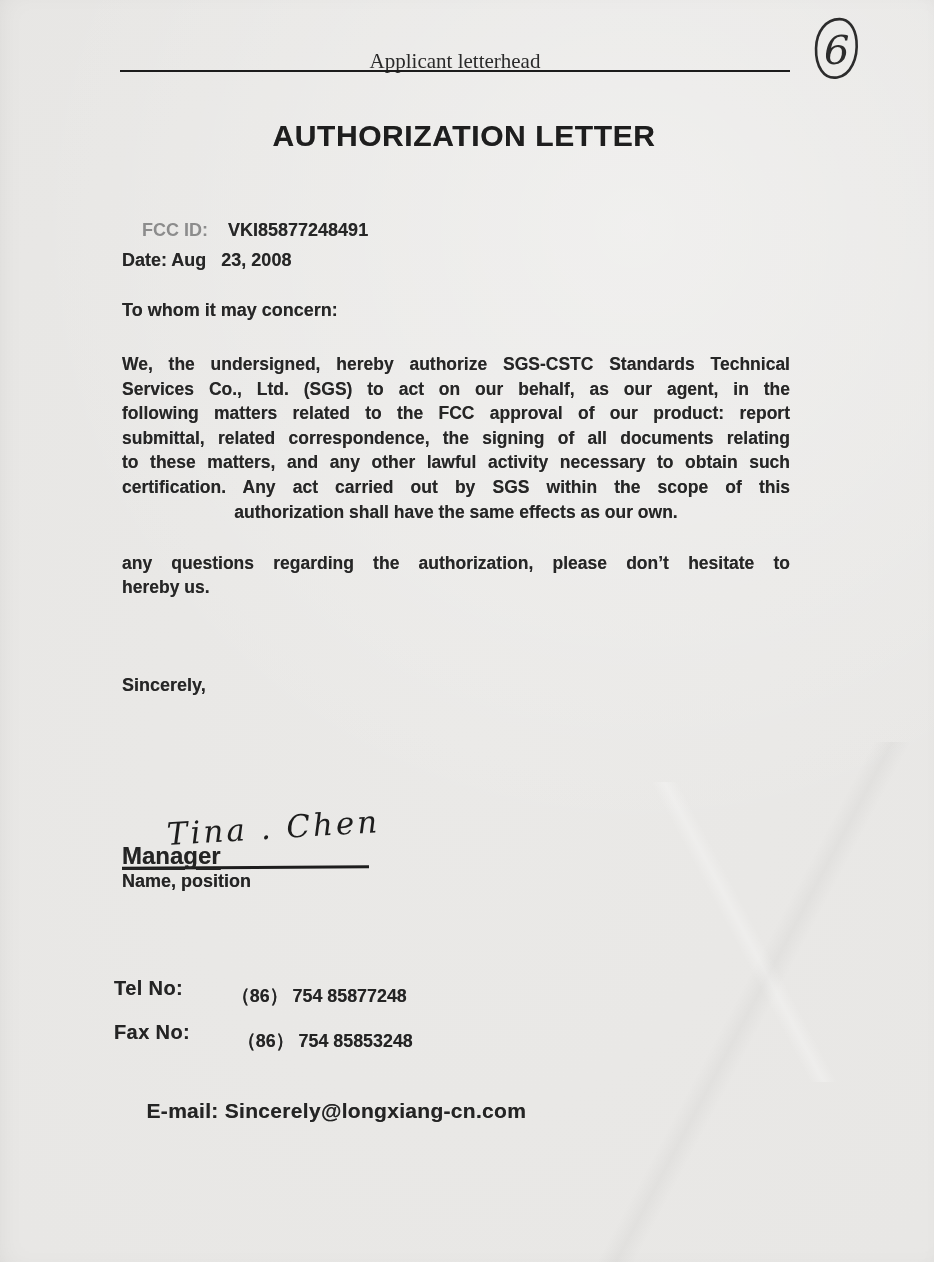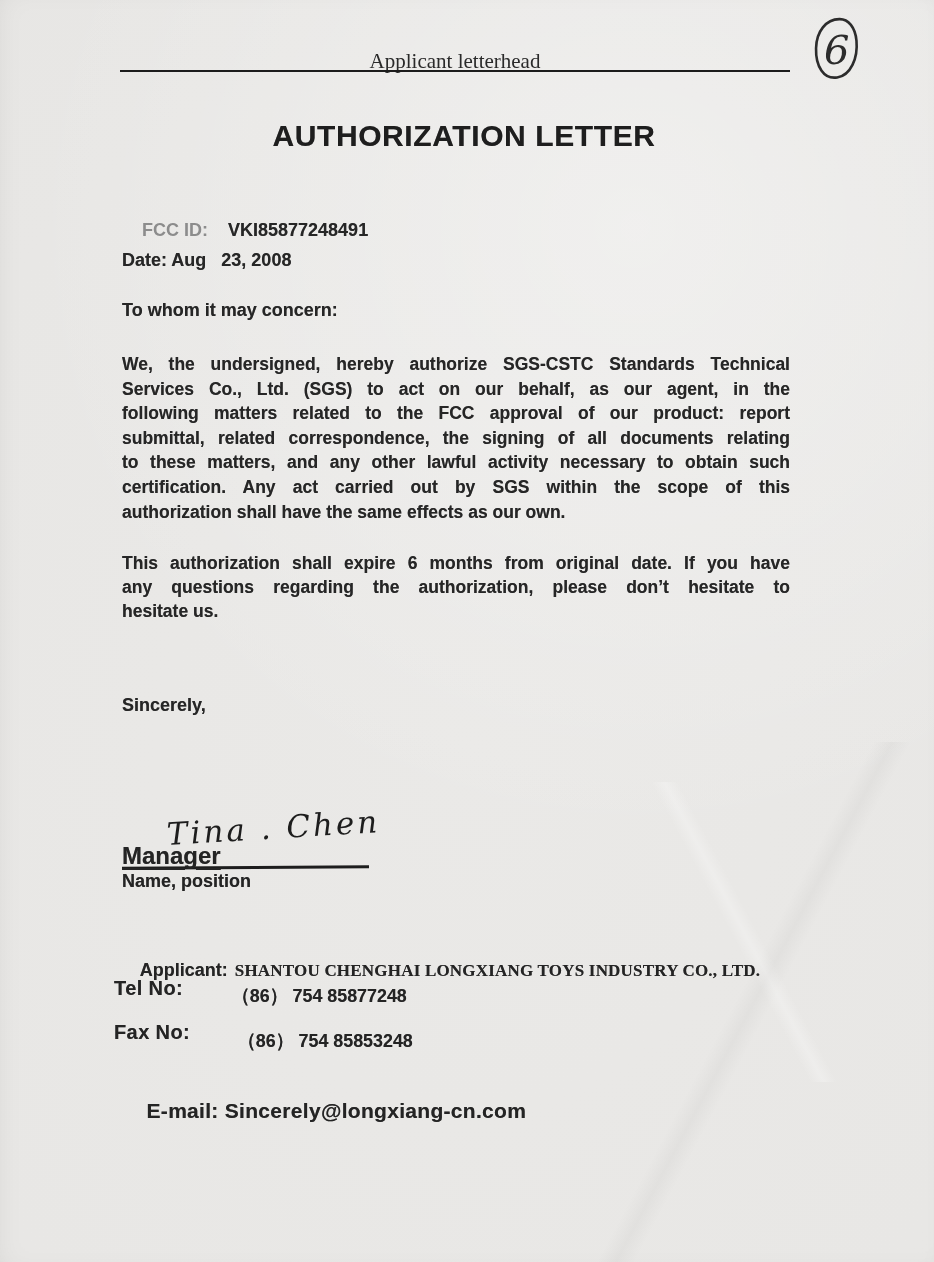--- a/index.html
+++ b/index.html
@@ -47,28 +47,28 @@
   .meta-salutation{top:300px;}
   .fcc-label{color:#8c8c8c;margin-right:20px;text-shadow:none;}
 
   .para{
     position:absolute;left:122px;width:668px;
     font-size:17.5px;font-weight:700;color:#262626;
     text-shadow:0 0 0.4px rgba(30,30,30,0.5);
   }
   .para .pline{display:block;white-space:normal;}
   .para1{top:352px;}
-  .para1 .pline{line-height:24.6px;}
+  .para1 .pline{line-height:24.6px;text-align:center;}
   .para2{top:551px;}
   .para2 .pline{line-height:24.2px;}
   .jline{text-align:justify;text-align-last:justify;}
   .lline{text-align:left;}
 
   .closing{position:absolute;top:675px;left:122px;font-size:18px;font-weight:700;color:#262626;
-    text-shadow:0 0 0.4px rgba(30,30,30,0.5);margin-top:20px;}
+    text-shadow:0 0 0.4px rgba(30,30,30,0.5);}
 
   
   .sig-handwriting{
     position:absolute;top:816px;left:168px;width:260px;
     font-family:"DejaVu Serif","Liberation Serif",serif;font-style:italic;
     font-size:31px;color:#1d1d1d;letter-spacing:3px;
     transform:rotate(-3.5deg);transform-origin:left bottom;white-space:pre;
   }
   .sig-role{
     position:absolute;top:842px;left:122px;font-size:24px;font-weight:700;color:#242424;
@@ -126,35 +126,31 @@
     <span class="pline jline">We, the undersigned, hereby authorize SGS-CSTC Standards Technical</span>
     <span class="pline jline">Services Co., Ltd. (SGS) to act on our behalf, as our agent, in the</span>
     <span class="pline jline">following matters related to the FCC approval of our product: report</span>
     <span class="pline jline">submittal, related correspondence, the signing of all documents relating</span>
     <span class="pline jline">to these matters, and any other lawful activity necessary to obtain such</span>
     <span class="pline jline">certification. Any act carried out by SGS within the scope of this</span>
     <span class="pline lline">authorization shall have the same effects as our own.</span>
   </div>
 
   <div class="para para2">
-    <span class="pline jline">This authorization shall expire 6 months from original date. If you have</span>
     <span class="pline jline">any questions regarding the authorization, please don’t hesitate to</span>
-    <span class="pline lline">hesitate us.</span>
+    <span class="pline lline">hereby us.</span>
   </div>
 
   <div class="closing">Sincerely,</div>
 
   <div class="sig-handwriting">Tina . Chen</div>
   <div class="sig-rule"></div>
   <div class="sig-role">Manager</div>
   <div class="sig-caption">Name, position</div>
 
-  <div class="applicant-line">
-    <span class="applicant-label">Applicant:</span><span class="applicant-value">SHANTOU CHENGHAI LONGXIANG TOYS INDUSTRY CO., LTD.</span>
-  </div>
 
   <div class="contact-label tel-label">Tel No:</div>
   <div class="contact-value tel-value">（86） 754 85877248</div>
 
   <div class="contact-label fax-label">Fax No:</div>
   <div class="contact-value fax-value">（86） 754 85853248</div>
 
   <div class="email-line">
     <span>E-mail: </span><span>Sincerely@longxiang-cn.com</span>
   </div>

